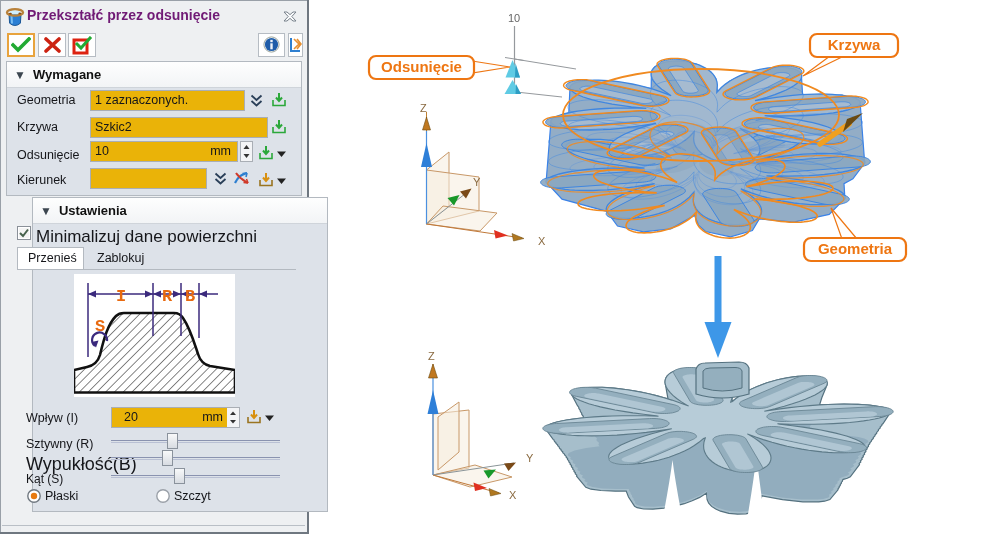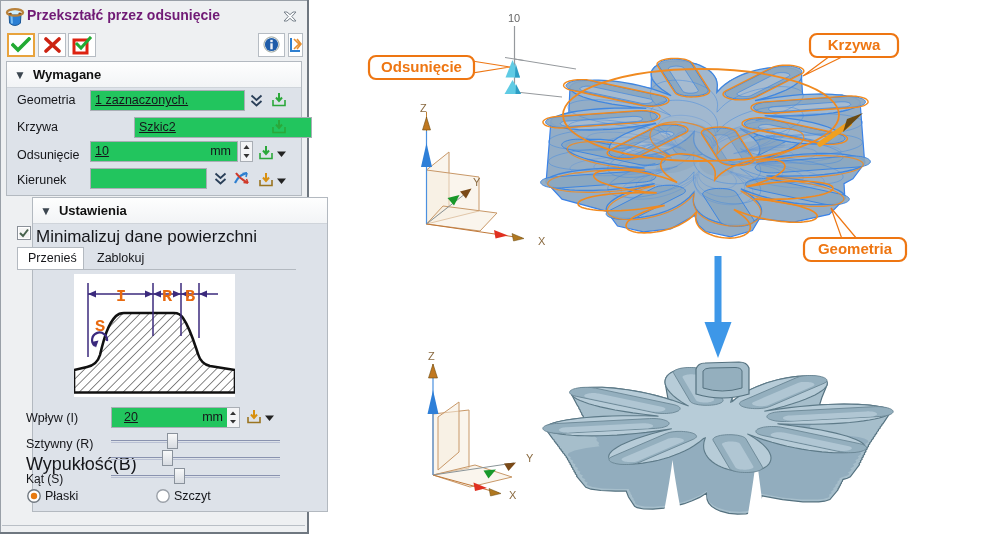--- a/index.html
+++ b/index.html
@@ -8,21 +8,21 @@
 .dlg{left:0;top:0;width:307px;height:534px;background:#eef0f2;
   border-top:1px solid #99a0a8;border-left:1px solid #99a0a8;box-sizing:border-box;}
 .dlgR{left:307px;top:0;width:2px;height:534px;background:#6f7780;}
 .dlgB{left:0;top:532px;width:309px;height:2px;background:#6f7780;}
 .ttl{left:27px;top:7px;font-size:14px;font-weight:bold;color:#701a75;}
 .btn{box-sizing:border-box;background:#fff;border:1px solid #b6bcc3;}
 .sec{left:6px;width:296px;box-sizing:border-box;border:1px solid #b3b9c0;background:#dde2e9;}
 .sechdr{height:25px;background:linear-gradient(#fefefe,#f2f4f6);border-bottom:1px solid #cfd4da;
   font-size:13px;font-weight:bold;color:#111;line-height:25px;}
 .lbl{font-size:12.5px;color:#15161a;}
-.inp{box-sizing:border-box;background:#22c55e;border:1px solid #a9aeb5;font-size:12.5px;color:#15161a;text-decoration:underline;}
+.inp{box-sizing:border-box;background:#eab308;border:1px solid #a9aeb5;font-size:12.5px;color:#15161a;}
 </style></head><body>
 
 <div class="abs dlg"></div>
 <div class="abs dlgR"></div>
 <div class="abs dlgB"></div>
 <div class="abs" style="left:2px;top:525px;width:303px;height:1px;background:#b9bfc6;"></div>
 <svg class="abs" style="left:5px;top:6px" width="22" height="22" viewBox="0 0 22 22">
 <path d="M4 8 L4.6 17.2 Q9.8 21.8 15.4 17.2 L16 8 Z" fill="#2b7fd4" stroke="#1b5796" stroke-width="1"></path>
 <path d="M6.5 9.5 L7 17.5" stroke="#7cc0f2" stroke-width="2" fill="none"></path>
 <ellipse cx="10" cy="6.4" rx="8" ry="3.2" fill="none" stroke="#b8813a" stroke-width="2.4"></ellipse>
@@ -58,21 +58,21 @@
 <svg class="abs" style="left:290px;top:37px" width="12" height="16" viewBox="0 0 12 16">
 <path d="M1 1 L1 14 L10 14" fill="none" stroke="#2e7fd0" stroke-width="2"></path>
 <path d="M4 2 L9 7 L4 12 M7 2 L11 7 L7 12" fill="none" stroke="#e89030" stroke-width="1.6"></path>
   </svg>
 <div class="abs sec" style="top:61px;height:135px;">
 <div class="sechdr"><span style="color:#3c4650;margin:0 7px 0 7px;font-size:12px;">▼</span>Wymagane</div>
 </div>
 <div class="abs lbl" style="left:17px;top:93px;font-size:12.5px">Geometria</div>
 <div class="abs inp" style="left:90px;top:90px;width:155px;height:21px;padding:2px 4px;">1 zaznaczonych.</div>
 <div class="abs lbl" style="left:17px;top:120px;font-size:12.5px">Krzywa</div>
-<div class="abs inp" style="left:90px;top:117px;width:178px;height:21px;padding:2px 4px;margin-left:44px;">Szkic2</div>
+<div class="abs inp" style="left:90px;top:117px;width:178px;height:21px;padding:2px 4px;">Szkic2</div>
 <div class="abs lbl" style="left:17px;top:148px;font-size:12.5px">Odsunięcie</div>
 <div class="abs inp" style="left:90px;top:141px;width:148px;height:21px;padding:2px 4px;">10<span style="position:absolute;right:6px;top:2px;">mm</span></div>
 <div class="abs lbl" style="left:17px;top:173px;font-size:12.5px">Kierunek</div>
 <div class="abs inp" style="left:90px;top:168px;width:117px;height:21px;"></div>
 <svg class="abs" style="left:249px;top:93px" width="15" height="15" viewBox="0 0 15 15">
 <path d="M2.5 2.5 L7.5 7 L12.5 2.5 M2.5 8 L7.5 12.5 L12.5 8" fill="none" stroke="#2a3f58" stroke-width="1.8"></path>
   </svg>
 <svg class="abs" style="left:213px;top:171px" width="15" height="15" viewBox="0 0 15 15">
 <path d="M2.5 2.5 L7.5 7 L12.5 2.5 M2.5 8 L7.5 12.5 L12.5 8" fill="none" stroke="#2a3f58" stroke-width="1.8"></path>
   </svg>

